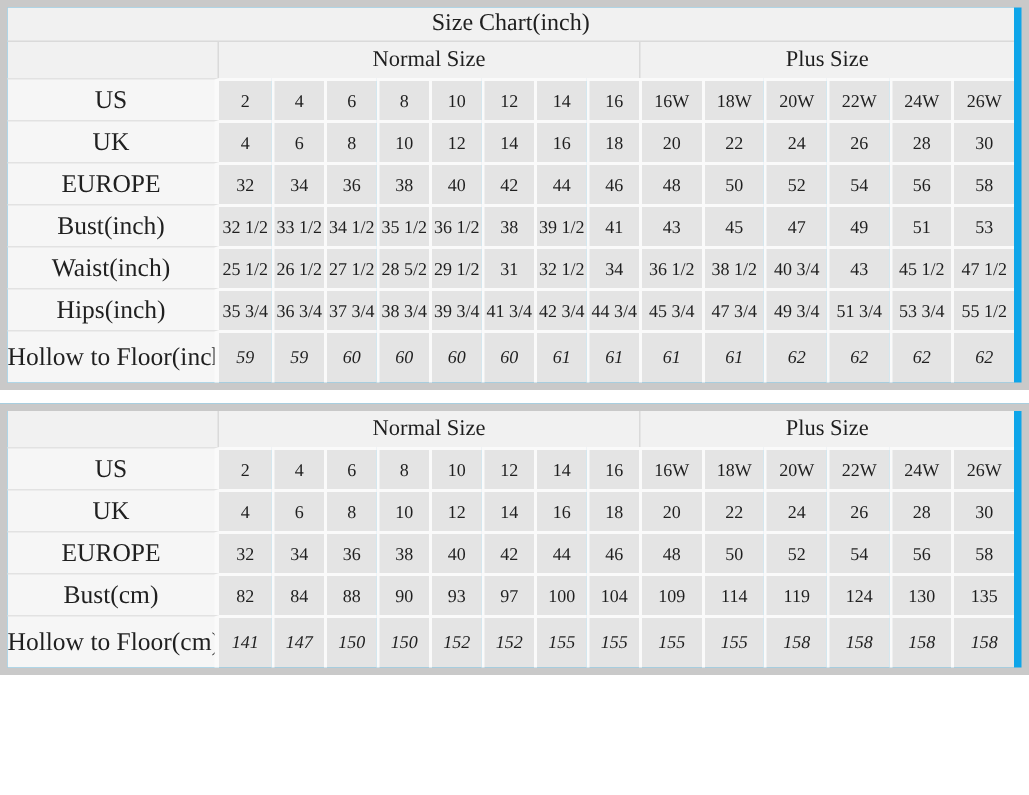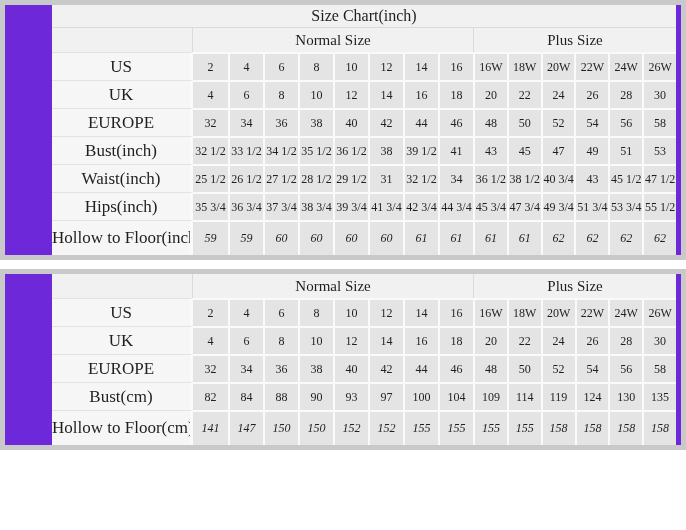--- a/index.html
+++ b/index.html
@@ -5,23 +5,22 @@
   html,body{margin:0;padding:0;}
   body{
     width:686px;height:530px;
     background:#ffffff;
     font-family:"Liberation Serif","DejaVu Serif",serif;
     color:#1f1f1f;
     -webkit-font-smoothing:antialiased;
   }
   .chart-wrap{
     border:5px solid #c9c9c9;
-    background:#6d28d9;
+    background:#0ea5e9;
     margin:0 0 9px 0;
-    padding-left:47px;
   }
   table{
     width:calc(100% - 5px);
     border-collapse:separate;
     border-spacing:0;
     table-layout:fixed;
   }
   col.c-label{width:141px;}
   col.c-n{width:35px;}
   th,td{padding:0;font-weight:normal;text-align:center;vertical-align:middle;white-space:nowrap;overflow:hidden;}
@@ -146,21 +145,21 @@
           <td>47</td>
           <td>49</td>
           <td>51</td>
           <td>53</td>
         </tr>
         <tr>
           <th>Waist(inch)</th>
           <td>25 1/2</td>
           <td>26 1/2</td>
           <td>27 1/2</td>
-          <td>28 1/2</td>
+          <td>28 5/2</td>
           <td>29 1/2</td>
           <td>31</td>
           <td>32 1/2</td>
           <td>34</td>
           <td>36 1/2</td>
           <td>38 1/2</td>
           <td>40 3/4</td>
           <td>43</td>
           <td>45 1/2</td>
           <td>47 1/2</td>

